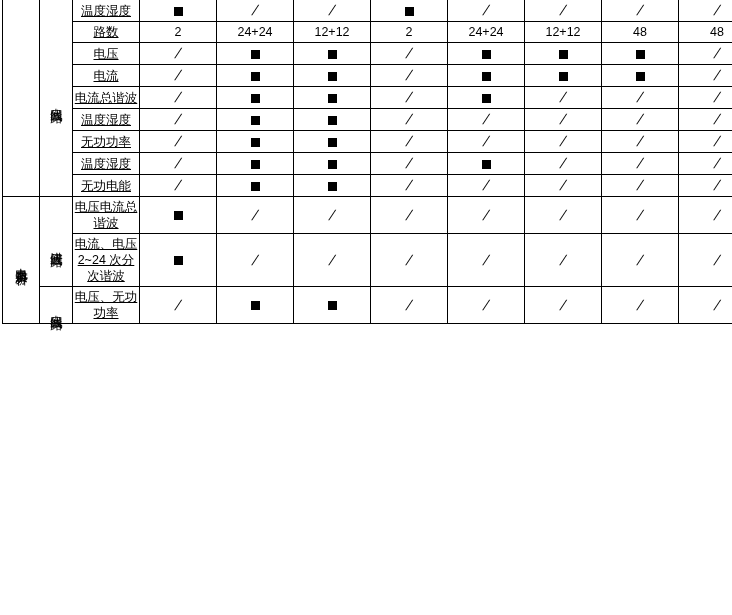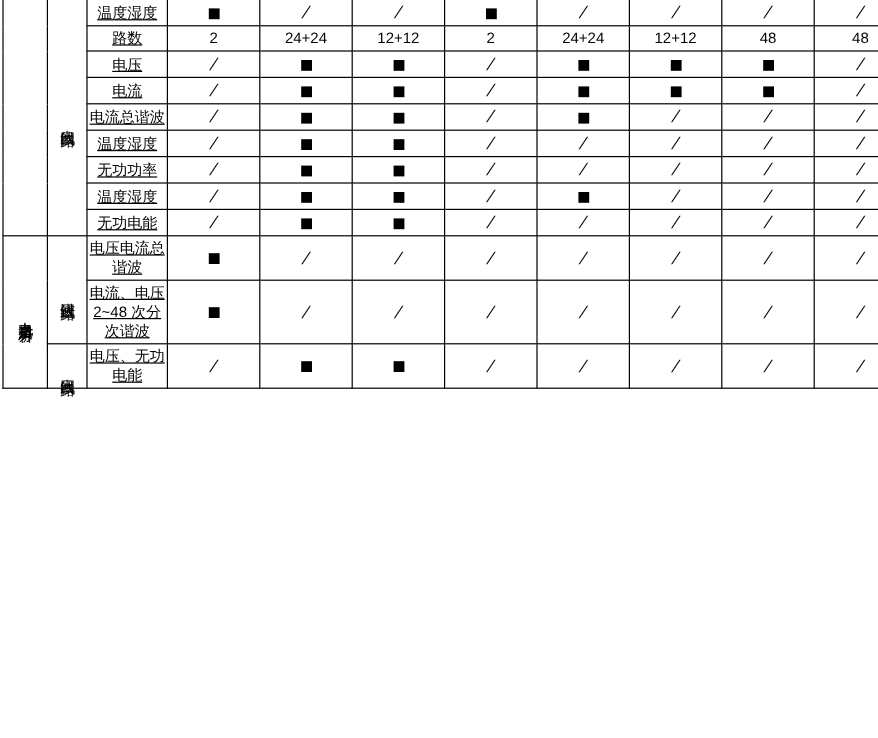--- a/index.html
+++ b/index.html
@@ -215,36 +215,36 @@
         <td class="val"><span class="slash">/</span></td>
         <td class="val"><span class="slash">/</span></td>
         <td class="val"><span class="slash">/</span></td>
         <td class="val"><span class="slash">/</span></td>
         <td class="val"><span class="slash">/</span></td>
         <td class="val"><span class="slash">/</span></td>
         <td class="val"><span class="slash">/</span></td>
       </tr>
 
       <tr>
-        <td class="item">电流、电压2~48 次分次谐波</td>
+        <td class="item">电流、电压2~24 次分次谐波</td>
         <td class="val"><span class="mark"></span></td>
         <td class="val"><span class="slash">/</span></td>
         <td class="val"><span class="slash">/</span></td>
         <td class="val"><span class="slash">/</span></td>
         <td class="val"><span class="slash">/</span></td>
         <td class="val"><span class="slash">/</span></td>
         <td class="val"><span class="slash">/</span></td>
         <td class="val"><span class="slash">/</span></td>
       </tr>
 
       <tr>
         <td class="sub">
           <span class="vert">出线回路</span>
         </td>
-        <td class="item">电压、无功电能</td>
+        <td class="item">电压、无功功率</td>
         <td class="val"><span class="slash">/</span></td>
         <td class="val"><span class="mark"></span></td>
         <td class="val"><span class="mark"></span></td>
         <td class="val"><span class="slash">/</span></td>
         <td class="val"><span class="slash">/</span></td>
         <td class="val"><span class="slash">/</span></td>
         <td class="val"><span class="slash">/</span></td>
         <td class="val"><span class="slash">/</span></td>
       </tr>
 

